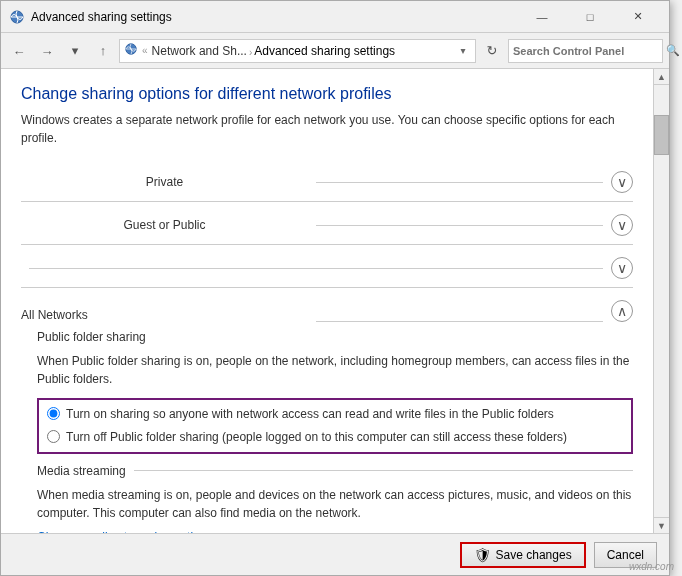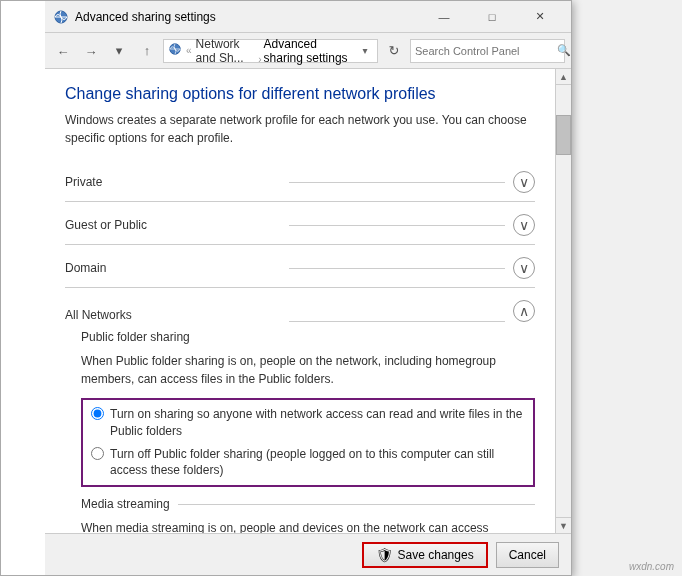--- a/index.html
+++ b/index.html
@@ -7,28 +7,27 @@
       font-family: 'Segoe UI', Tahoma, sans-serif;
       font-size: 12px;
       background: #f0f0f0;
       width: 682px;
       height: 576px;
       overflow: hidden;
     }
 
     
     .window {
-      width: 572px;
+      width: 670px;
       height: 576px;
       background: #fff;
       border: 1px solid #aaa;
       display: flex;
       flex-direction: column;
       box-shadow: 2px 2px 8px rgba(0,0,0,0.3);
-      padding-left: 44px;
     }
 
     .title-bar {
       background: #f0f0f0;
       height: 32px;
       display: flex;
       align-items: center;
       padding: 0 8px;
       border-bottom: 1px solid #ccc;
       flex-shrink: 0;
@@ -163,20 +162,21 @@
       padding: 0 4px;
     }
 
     .search-input {
       flex: 1;
       border: none;
       outline: none;
       font-size: 11px;
       color: #999;
       background: transparent;
+      font-weight: bold;
     }
 
     .search-icon {
       color: #666;
       font-size: 11px;
     }
 
     
     .content-wrapper {
       display: flex;
@@ -226,20 +226,21 @@
     .profile-section {
       border-bottom: 1px solid #ccc;
       margin-bottom: 4px;
     }
 
     .profile-header {
       display: flex;
       align-items: center;
       padding: 8px 0;
       cursor: pointer;
+      text-align: center;
     }
 
     .profile-label {
       font-size: 12px;
       color: #333;
       flex: 1;
     }
 
     .profile-line {
       flex: 1;
@@ -481,21 +482,20 @@
       <div class="profile-section">
         <div class="profile-header">
           <span class="profile-label">Guest or Public</span>
           <div class="profile-line"></div>
           <div class="expand-icon">∨</div>
         </div>
       </div>
 
       <div class="profile-section">
         <div class="profile-header">
-          <span class="profile-label">Domain</span>
           <div class="profile-line"></div>
           <div class="expand-icon">∨</div>
         </div>
       </div>
 
       <div class="all-networks-section">
         <div class="all-networks-header">
           <span class="profile-label">All Networks</span>
           <div class="profile-line"></div>
           <div class="expand-icon">∧</div>

